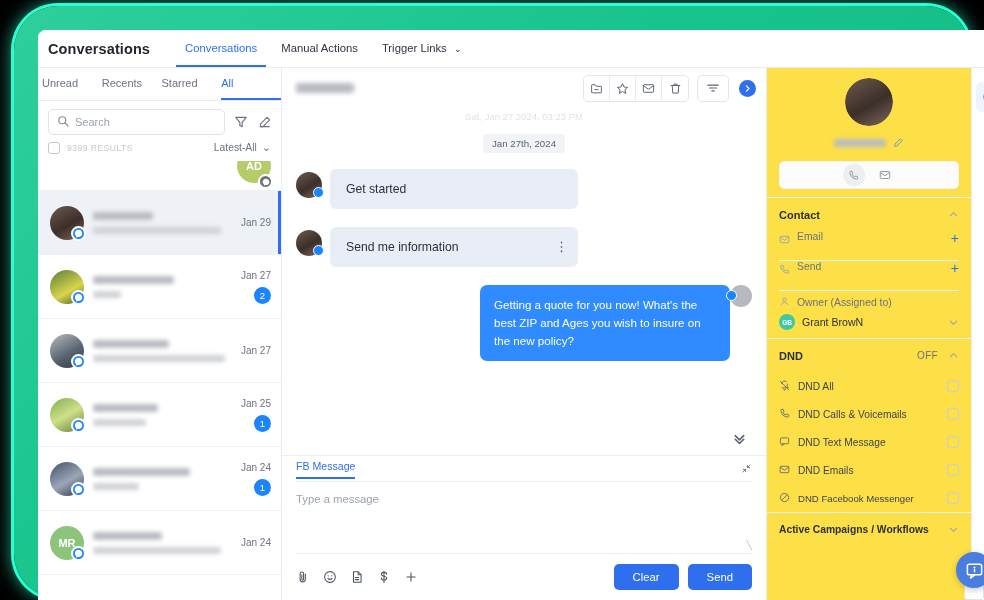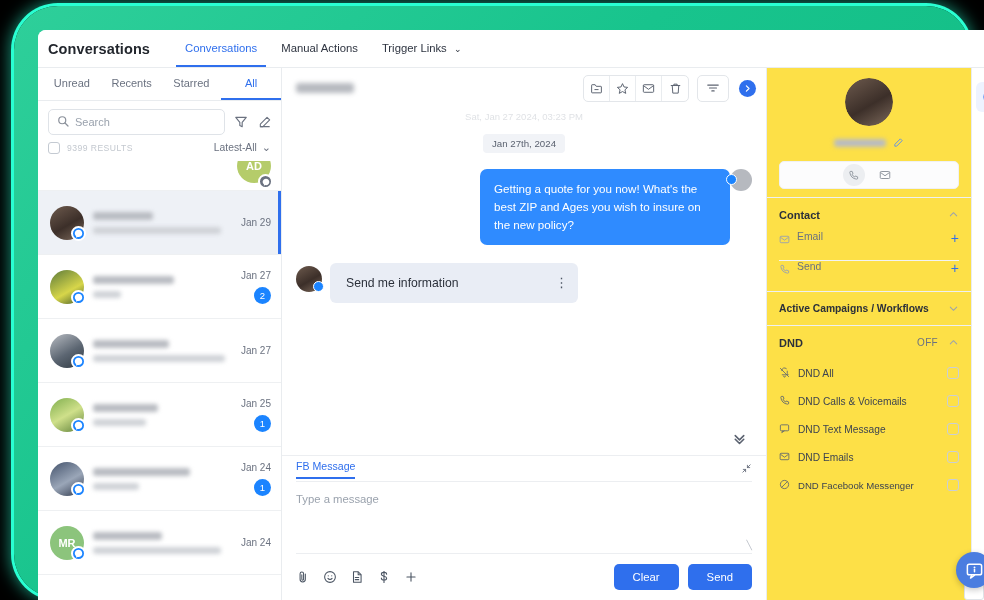--- a/index.html
+++ b/index.html
@@ -56,21 +56,21 @@
   }
   .nav-tab.active { color:#2f6fed; border-bottom-color:#2f6fed; font-weight:400; }
   .nav-tab .caret { font-size:9px; margin-left:4px; color:#2e3440;}
 
   
   #body-row { flex: 1 1 auto; display:flex; min-height:0; }
 
   
   #list-col { width: 244px; flex:0 0 244px; border-right:1px solid #e9ecef; display:flex; flex-direction:column; min-height:0; background:#fff;}
   #filter-tabs { display:flex; height:33px; border-bottom:1px solid #e9ecef; padding-left:4px;}
-  .filter-tab { flex:1; text-align:center; font-size:11px; color:#6b7280; line-height:31px; cursor:pointer; border-bottom:2px solid transparent;}
+  .filter-tab { flex:1; text-align:left; font-size:11px; color:#6b7280; line-height:31px; cursor:pointer; border-bottom:2px solid transparent;}
   .filter-tab.active { color:#2f6fed; border-bottom-color:#2f6fed;}
 
   #search-row { display:flex; align-items:center; padding: 8px 8px 4px 10px; gap:8px;}
   #search-box {
     flex:1; height:26px; border:1px solid #dfe3e8; border-radius:5px;
     display:flex; align-items:center; gap:6px; padding:0 8px; background:#fff;
   }
   #search-box input { border:0; outline:0; font-size:11px; color:#4b5563; width:100%; font-family:inherit; background:transparent;}
   #search-box input::placeholder { color:#9aa2ad; }
   .hdr-icon { width:16px; height:16px; color:#6b7280; display:flex; align-items:center; justify-content:center; cursor:pointer;}
@@ -465,39 +465,48 @@
                 <polyline points="9,5 16,12 9,19"></polyline>
               </svg>
           </div>
         </div>
       </div>
 
       <div id="msg-scroll">
         <div id="faded-ts">Sat, Jan 27 2024, 03:23 PM</div>
         <div class="date-chip">Jan 27th, 2024</div>
 
-
-        <div class="msg-row out">
-          <div class="bubble-out">
-            <span>Getting a quote for you now! What's the best ZIP and Ages you wish to insure on the new policy?</span>
-          </div>
-          <div class="msg-av" style="width:22px;height:22px;margin-left:-8px;margin-top:0;">
-            <div class="avatar grey-ph" style="width:22px;height:22px;"></div>
-            <div class="av-badge" style="left:-4px;right:auto;bottom:6px;"></div>
-          </div>
-        </div>
-
         <div class="msg-row">
           <div class="msg-av">
             <div class="avatar img-a"></div>
             <div class="av-badge"></div>
           </div>
           <div class="bubble-in">
+            <span>Get started</span>
+          </div>
+        </div>
+
+        <div class="msg-row">
+          <div class="msg-av">
+            <div class="avatar img-a"></div>
+            <div class="av-badge"></div>
+          </div>
+          <div class="bubble-in">
             <span>Send me information</span>
             <span class="dots">⋮</span>
+          </div>
+        </div>
+
+        <div class="msg-row out">
+          <div class="bubble-out">
+            <span>Getting a quote for you now! What's the best ZIP and Ages you wish to insure on the new policy?</span>
+          </div>
+          <div class="msg-av" style="width:22px;height:22px;margin-left:-8px;margin-top:0;">
+            <div class="avatar grey-ph" style="width:22px;height:22px;"></div>
+            <div class="av-badge" style="left:-4px;right:auto;bottom:6px;"></div>
           </div>
         </div>
 
         <div id="scroll-down">
           <svg width="17" height="17" viewBox="0 0 24 24" fill="none" stroke="#5b6270" stroke-width="2.2" stroke-linecap="round" stroke-linejoin="round">
               <polyline points="6,8 12,14 18,8"></polyline>
               <polyline points="6,13 12,19 18,13"></polyline>
             </svg>
         </div>
       </div>
@@ -610,35 +619,40 @@
         </div>
         <div class="field-row">
           <span>
             <svg width="11" height="11" viewBox="0 0 24 24" fill="none" stroke="#9aa2ad" stroke-width="2" stroke-linejoin="round">
                 <path d="M6 3h3l2 5-2.3 1.4a12 12 0 005.9 5.9L16 13l5 2v3a2 2 0 01-2.2 2C10.6 19.3 4.7 13.4 4 5.2A2 2 0 016 3z"></path>
               </svg>
           </span>
           <span class="field-label">Send</span>
           <span class="field-add">+</span>
         </div>
-      </div>
-
-
-      <div class="section">
-        <div class="section-head">
-          <span class="section-title" style="font-size:10.3px;">Active Campaigns / Workflows</span>
-          <span class="section-right">
-            <span class="chev">
-              <svg width="11" height="11" viewBox="0 0 24 24" fill="none" stroke="#9aa2ad" stroke-width="2.2" stroke-linecap="round" stroke-linejoin="round">
-                  <polyline points="5,9 12,16 19,9"></polyline>
-                </svg>
-            </span>
-          </span>
-        </div>
-      </div>
+        <div class="owner-label">
+          <span>
+            <svg width="11" height="11" viewBox="0 0 24 24" fill="none" stroke="#9aa2ad" stroke-width="2" stroke-linejoin="round">
+                <circle cx="12" cy="8" r="3.6"></circle>
+                <path d="M5 20c0-3.6 3.1-5.6 7-5.6s7 2 7 5.6"></path>
+              </svg>
+          </span>
+          <span>Owner (Assigned to)</span>
+        </div>
+        <div class="owner-row">
+          <span class="owner-av">GB</span>
+          <span class="owner-name">Grant BrowN</span>
+          <span class="chev" style="margin-left:auto;">
+            <svg width="11" height="11" viewBox="0 0 24 24" fill="none" stroke="#9aa2ad" stroke-width="2.2" stroke-linecap="round" stroke-linejoin="round">
+                <polyline points="5,9 12,16 19,9"></polyline>
+              </svg>
+          </span>
+        </div>
+      </div>
+
 
       <div class="section">
         <div class="section-head">
           <span class="section-title">DND</span>
           <span class="section-right">
             <span class="section-value">OFF</span>
             <span class="chev">
               <svg width="11" height="11" viewBox="0 0 24 24" fill="none" stroke="#9aa2ad" stroke-width="2.2" stroke-linecap="round" stroke-linejoin="round">
                   <polyline points="5,15 12,8 19,15"></polyline>
                 </svg>
@@ -688,20 +702,33 @@
         </div>
         <div class="dnd-row">
           <span>
             <svg width="11" height="11" viewBox="0 0 24 24" fill="none" stroke="#5b6270" stroke-width="1.8">
                 <circle cx="12" cy="12" r="9"></circle>
                 <line x1="5.6" y1="18.4" x2="18.4" y2="5.6" stroke-linecap="round"></line>
               </svg>
           </span>
           <span class="dnd-label" style="font-size:9.6px;">DND Facebook Messenger</span>
           <span class="dnd-check"></span>
+        </div>
+      </div>
+
+      <div class="section">
+        <div class="section-head">
+          <span class="section-title" style="font-size:10.3px;">Active Campaigns / Workflows</span>
+          <span class="section-right">
+            <span class="chev">
+              <svg width="11" height="11" viewBox="0 0 24 24" fill="none" stroke="#9aa2ad" stroke-width="2.2" stroke-linecap="round" stroke-linejoin="round">
+                  <polyline points="5,9 12,16 19,9"></polyline>
+                </svg>
+            </span>
+          </span>
         </div>
       </div>
     </div>
 
     <div id="icon-rail">
       <div class="rail-icon active">
         <svg width="18" height="18" viewBox="0 0 24 24" fill="none" stroke="#2f6fed" stroke-width="1.9">
             <circle cx="12" cy="12" r="9.2"></circle>
             <circle cx="12" cy="10" r="2.9"></circle>
             <path d="M6.4 18.6a6.2 6.2 0 0111.2 0" stroke-linecap="round"></path>

